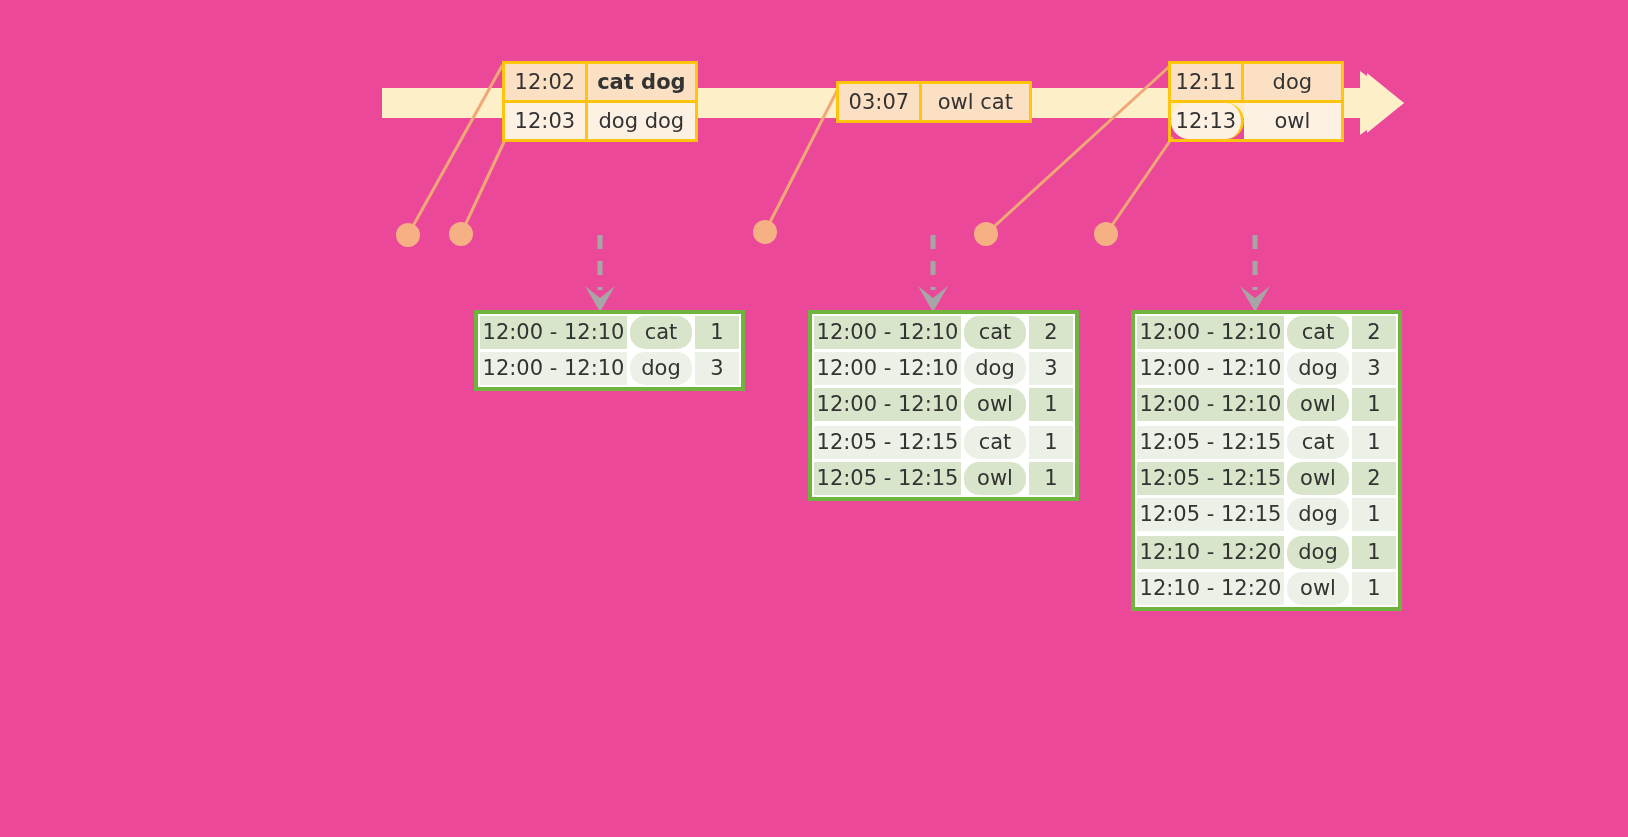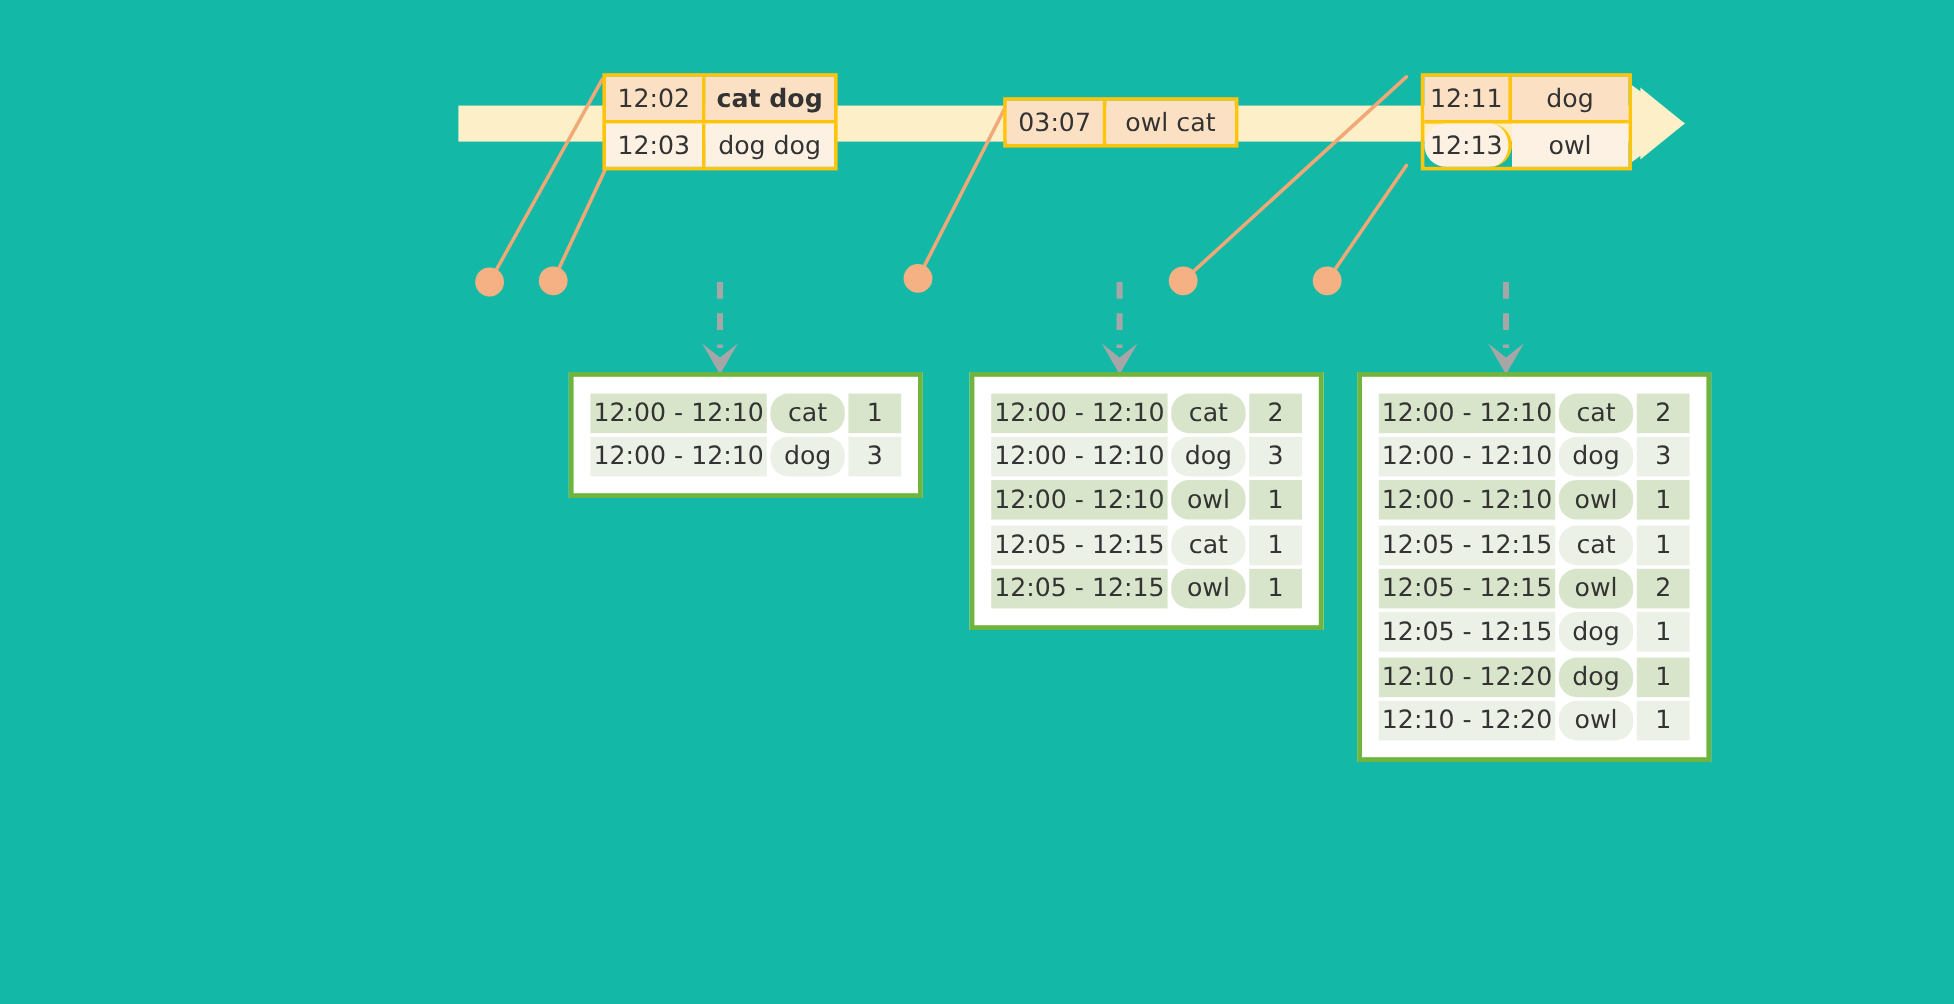--- a/index.html
+++ b/index.html
@@ -8,21 +8,21 @@
     padding: 0;
     background: #000000;
   }
   body {
     font-family: "DejaVu Sans", "Liberation Sans", sans-serif;
   }
   #stage {
     position: relative;
     width: 1628px;
     height: 837px;
-    background: #14b8a6;
+    background: #ec4899;
     overflow: hidden;
   }
   svg.layer {
     position: absolute;
     left: 0;
     top: 0;
     width: 1628px;
     height: 837px;
     pointer-events: none;
   }
@@ -57,21 +57,21 @@
   }
   .shade-a { background: #FCE0C4; }
   .shade-b { background: #FDF1E3; }
 
   
   .result-table {
     position: absolute;
     box-sizing: border-box;
     background: #FFFFFF;
     border: 4px solid #6FB43F;
-    padding: 14px;
+    padding: 2px;
   }
   .result-row {
     display: flex;
     gap: 3px;
     margin-bottom: 3px;
   }
   .result-row:last-child { margin-bottom: 0; }
   .result-row.group-end { margin-bottom: 5px; }
   .result-cell {
     box-sizing: border-box;
@@ -146,21 +146,21 @@
     </div>
   </div>
 
   <div class="event-box" style="left:836px; top:81px; width:196px;">
     <div class="event-row">
       <div class="event-cell time shade-a" style="width:84px;">03:07</div>
       <div class="event-cell shade-a" style="width:109px;">owl cat</div>
     </div>
   </div>
 
-  <div class="event-box" style="left:1168px; top:61px; width:176px;margin-left:16px;">
+  <div class="event-box" style="left:1168px; top:61px; width:176px;">
     <div class="event-row">
       <div class="event-cell time shade-a" style="width:74px;">12:11</div>
       <div class="event-cell shade-a" style="width:99px;">dog</div>
     </div>
     <div class="event-row">
       <div class="event-cell time shade-b" style="width:74px;border-radius:18px;">12:13</div>
       <div class="event-cell shade-b" style="width:99px;">owl</div>
     </div>
   </div>
 

